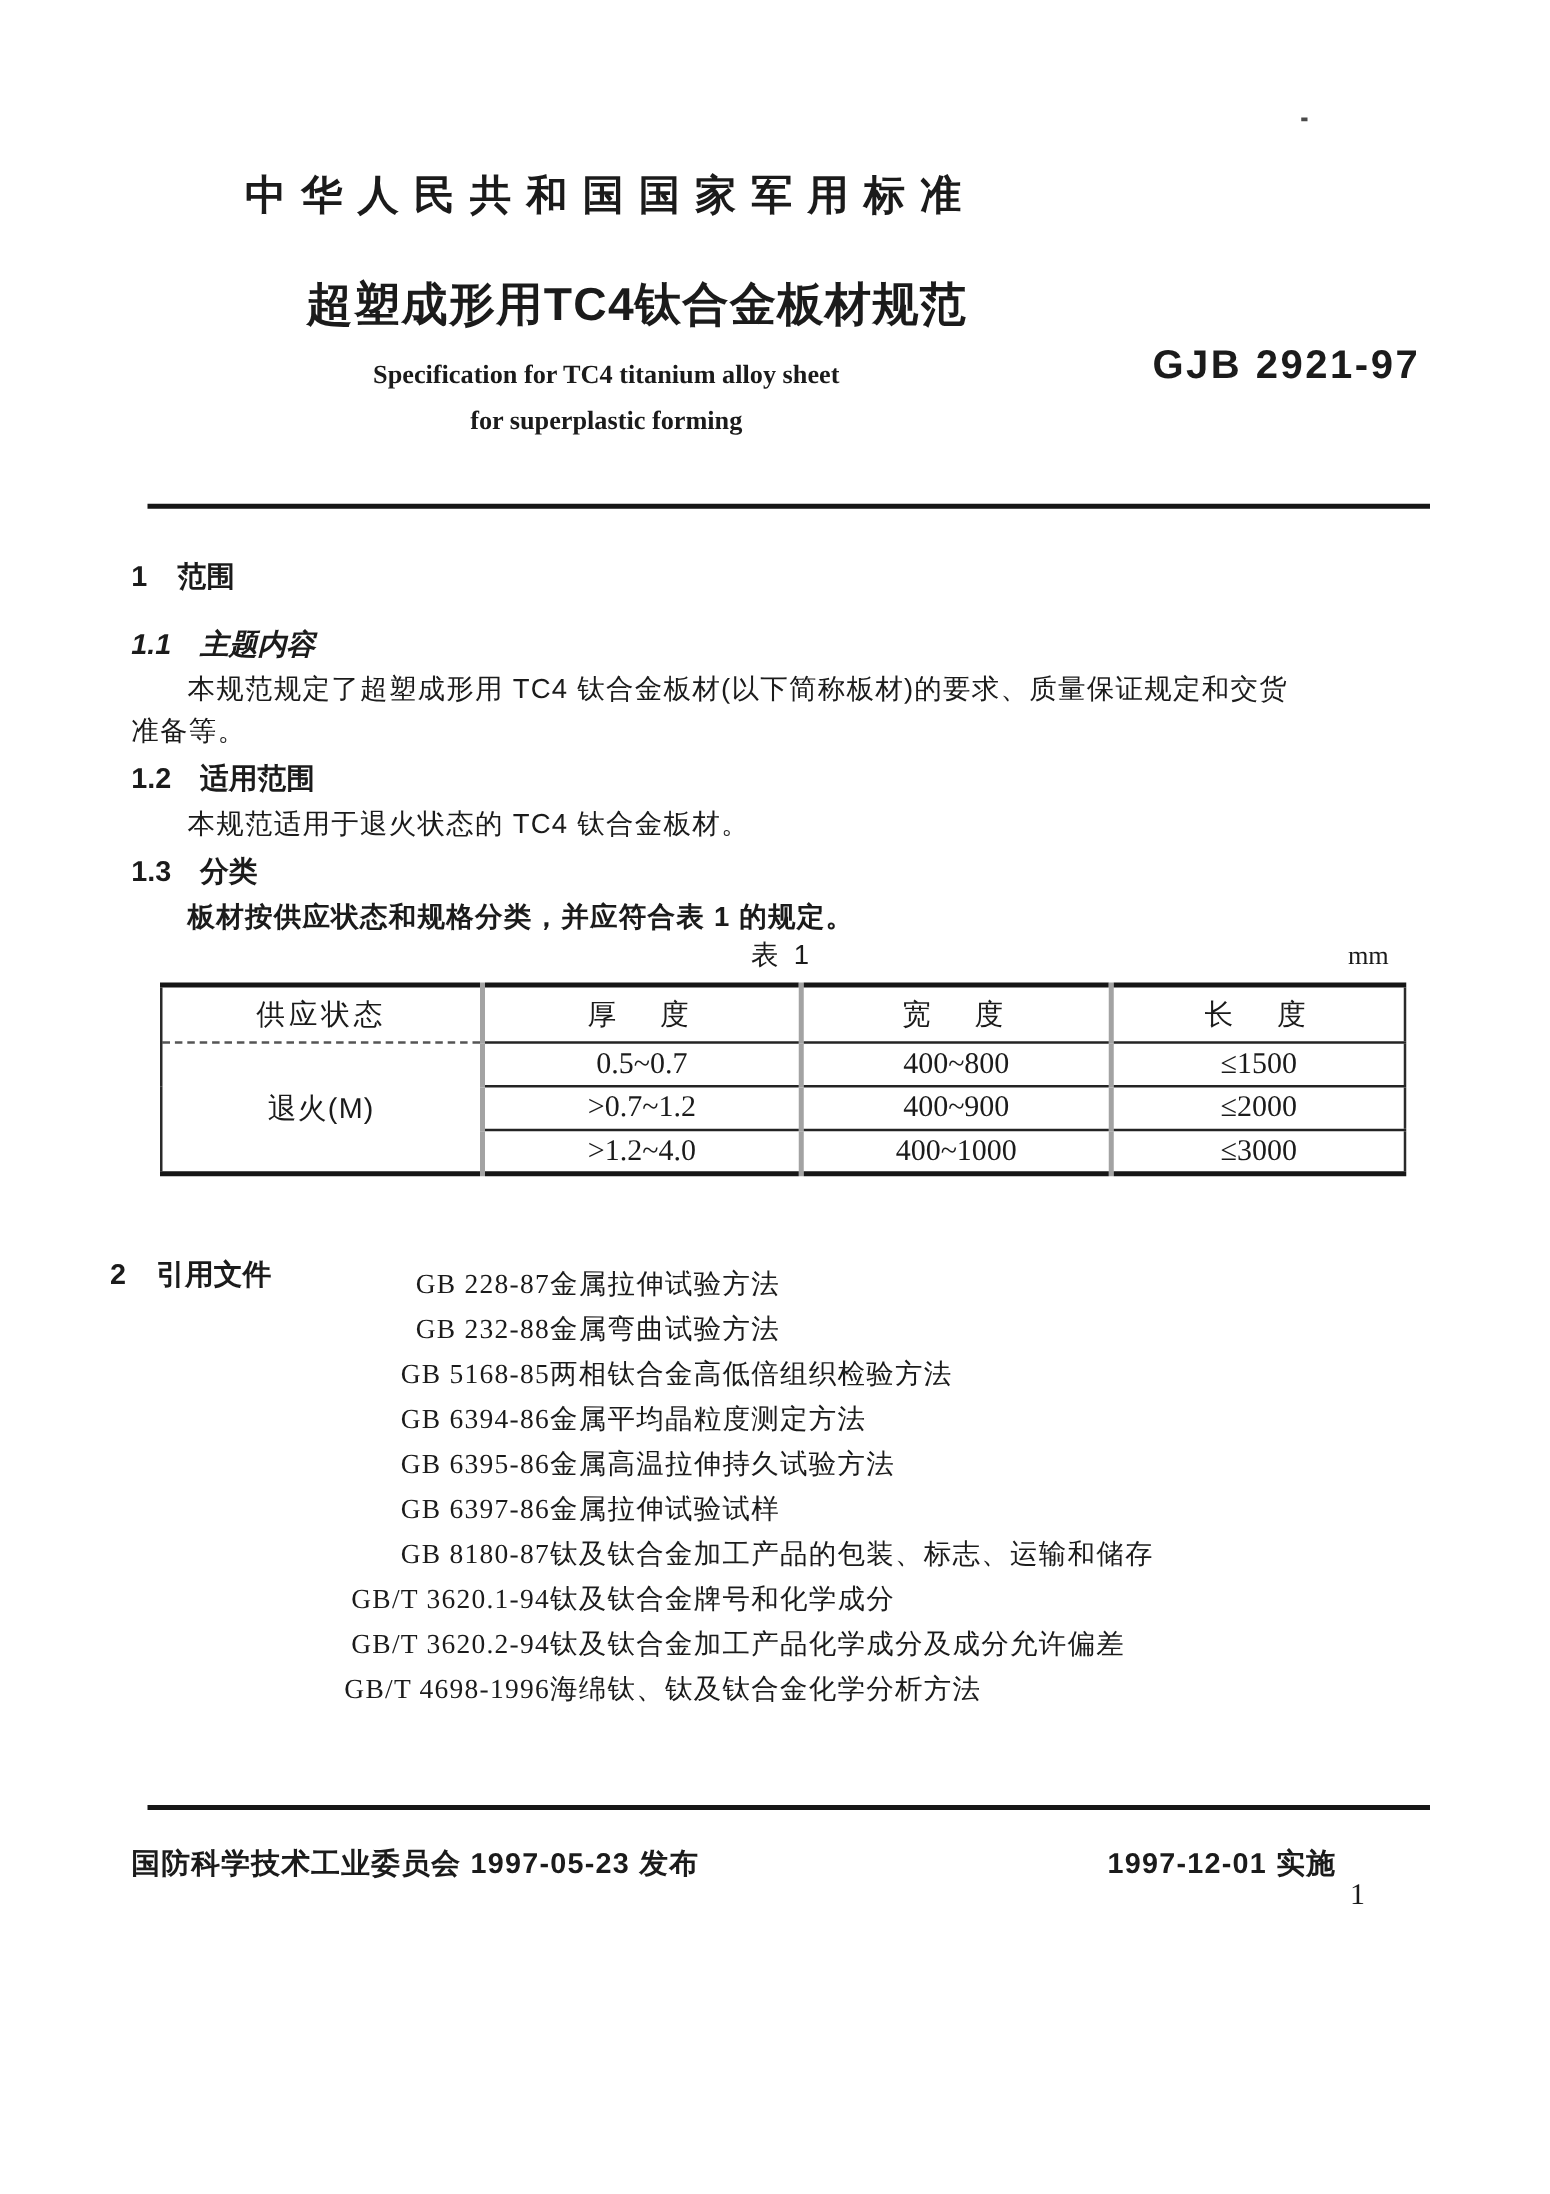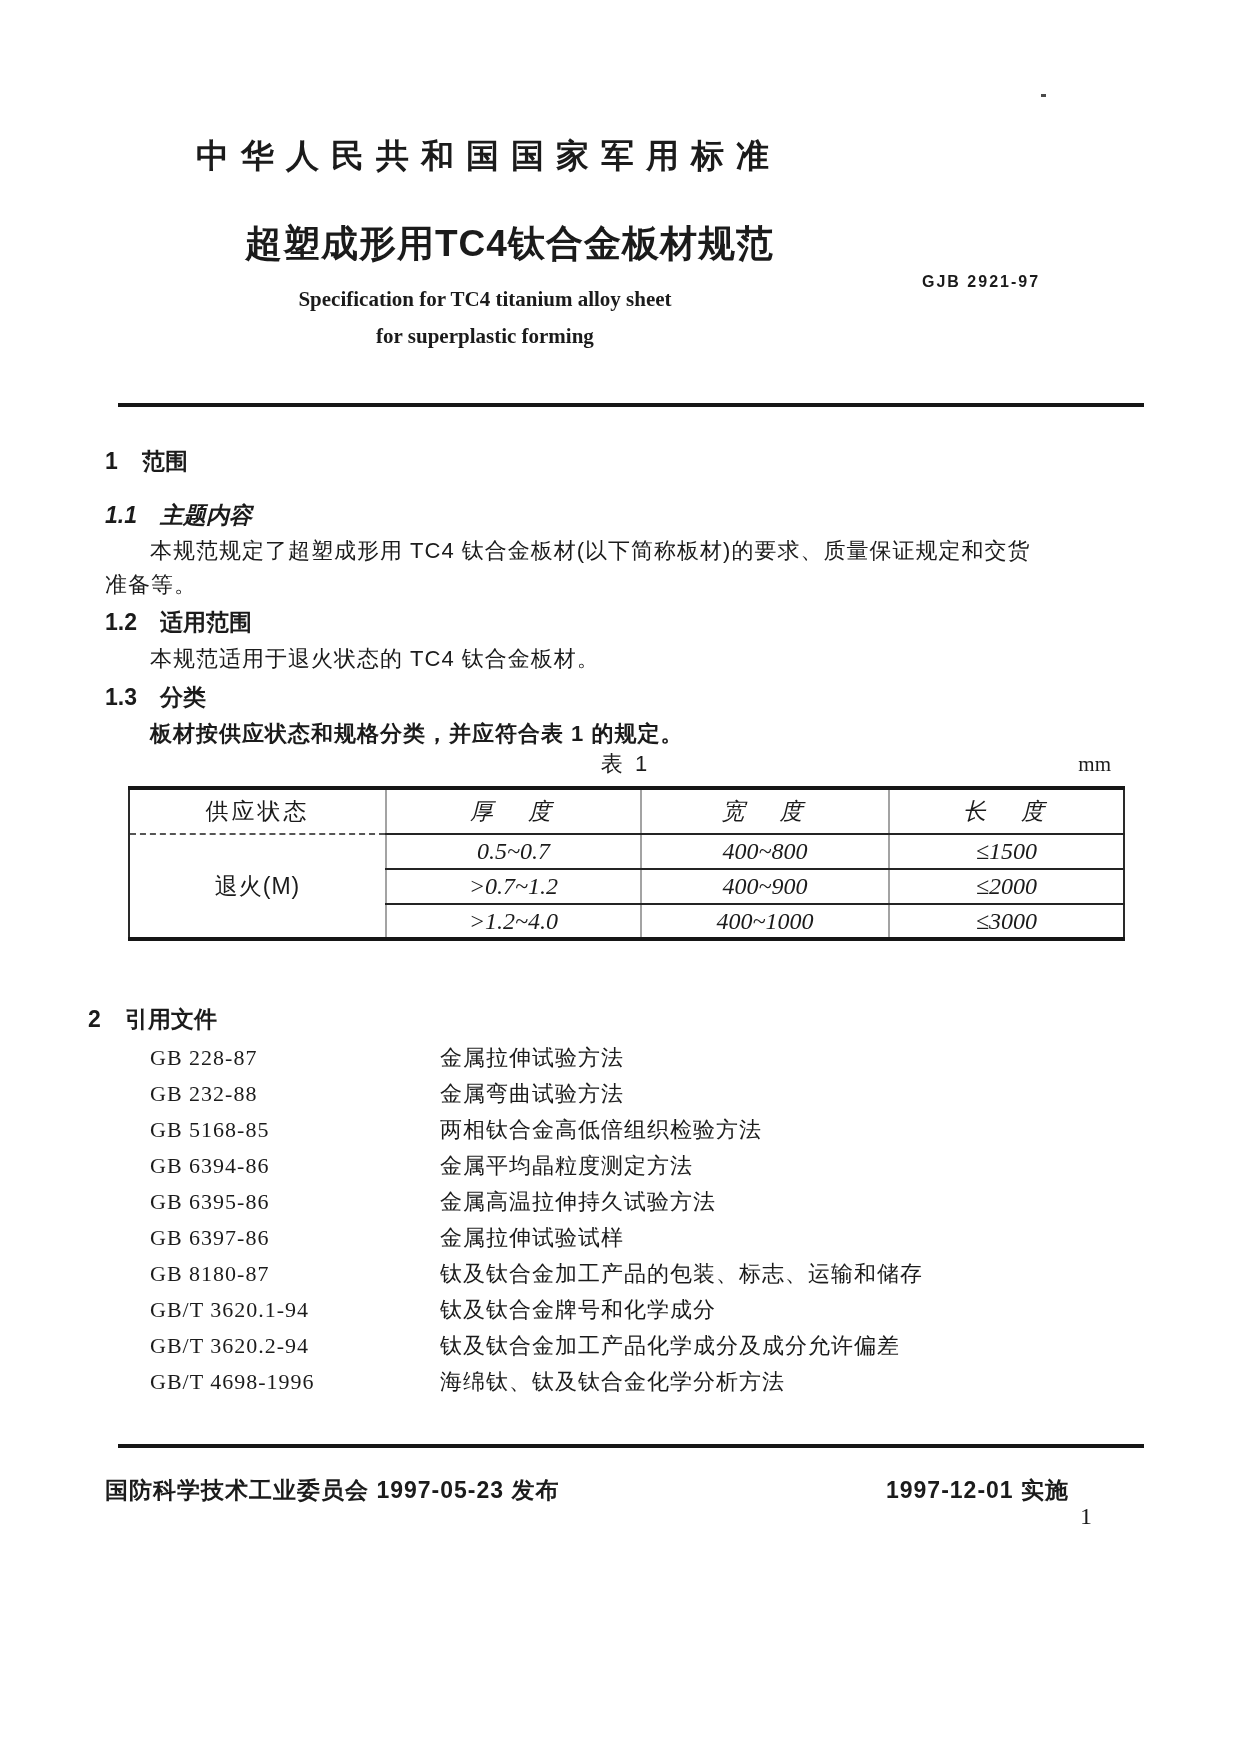--- a/index.html
+++ b/index.html
@@ -6,51 +6,51 @@
   .page{
     position:relative;width:1150px;height:1755px;background:#ffffff;
     color:#1b1b1b;font-family:"Liberation Sans",sans-serif;overflow:hidden;
   }
   .abs{position:absolute;}
   
   .std-name{left:196px;top:134px;font-size:33px;font-weight:bold;letter-spacing:12px;white-space:nowrap;}
   .doc-title{left:245px;top:219px;font-size:37px;font-weight:bold;letter-spacing:1px;white-space:nowrap;}
   .subtitle-en{left:150px;top:281px;width:670px;text-align:center;
     font-family:"Liberation Serif",serif;font-weight:bold;font-size:21px;line-height:37px;}
-  .doc-number{left:922px;top:273px;font-size:16px;font-weight:bold;letter-spacing:2px;white-space:nowrap;}
+  .doc-number{left:922px;top:273px;font-size:32px;font-weight:bold;letter-spacing:2px;white-space:nowrap;}
   .rule{left:118px;width:1026px;height:4px;background:#161616;}
   .rule-top{top:403px;}
   .rule-bottom{top:1444px;}
   .speck{left:1041px;top:94px;width:5px;height:3px;background:#4a4a4a;}
   
   .h{font-size:23px;font-weight:bold;white-space:nowrap;}
   .h .num{display:inline-block;}
   .h .num.w1{min-width:37px;}
   .h .num.w2{min-width:55px;}
   .body-text{font-size:22px;letter-spacing:1px;white-space:nowrap;}
   
   .caption-row{left:128px;top:749px;width:995px;height:28px;}
   .caption-row .cap{position:absolute;left:0;width:100%;text-align:center;font-size:22px;letter-spacing:3px;}
   .caption-row .unit{position:absolute;right:12px;top:3px;font-size:21px;font-family:"Liberation Serif",serif;}
   
   table.t1{left:128px;top:786px;border-collapse:collapse;table-layout:fixed;width:995px;}
   table.t1 td,table.t1 th{padding:0;text-align:center;vertical-align:middle;}
   table.t1{border-top:4px solid #161616;border-bottom:4px solid #161616;
            border-left:2px solid #2a2a2a;border-right:2px solid #2a2a2a;}
-  table.t1 .vline{border-left:2px solid #a3a3a3;font-style:italic;}
+  table.t1 .vline{border-left:4px solid #a3a3a3;}
   table.t1 tr.hdr{height:46px;}
   table.t1 tr.r{height:35px;}
   table.t1 th{font-weight:normal;font-size:23px;letter-spacing:6px;}
   table.t1 th.c1{border-bottom:2px dashed #555;letter-spacing:3px;}
   table.t1 th.solid-b{border-bottom:2px solid #242424;}
   table.t1 td.sep{border-bottom:2px solid #242424;}
   table.t1 td.val{font-family:"Liberation Serif",serif;font-size:24px;}
   table.t1 td.state{font-size:23px;letter-spacing:1px;}
   
-  .refs{left:150px;top:1040px;width:960px;}
+  .refs{left:150px;top:1009px;width:960px;text-align:right;}
   .ref-row{display:flex;align-items:center;height:36px;}
   .ref-code{width:290px;font-family:"Liberation Serif",serif;font-size:22px;letter-spacing:1px;}
   .ref-title{font-size:22px;letter-spacing:1px;}
   
   .footer-left{left:105px;top:1475px;font-size:23px;font-weight:bold;letter-spacing:1px;white-space:nowrap;}
   .footer-right{left:820px;top:1475px;width:315px;text-align:center;font-size:23px;font-weight:bold;letter-spacing:1px;white-space:nowrap;}
   .page-num{left:1080px;top:1503px;font-size:24px;font-family:"Liberation Serif",serif;}
 </style>
 </head>
 <body>

